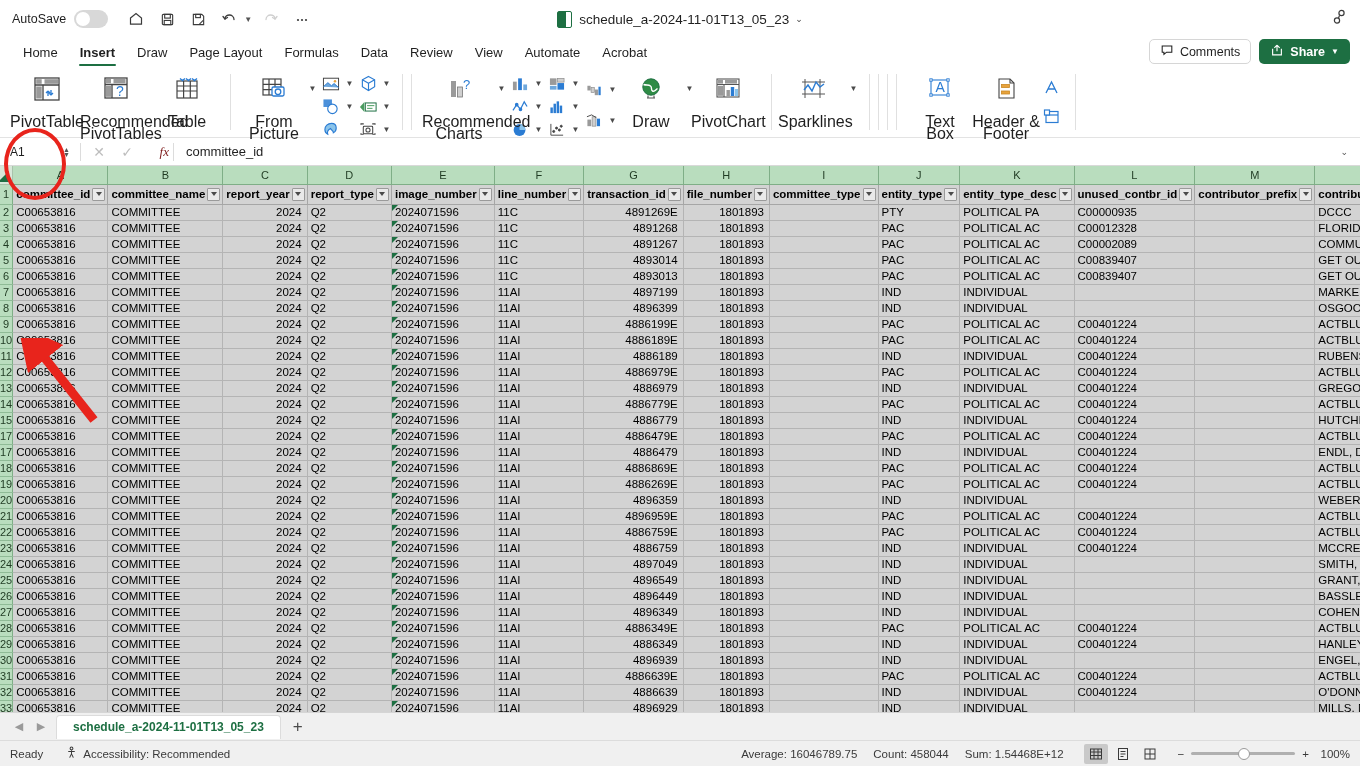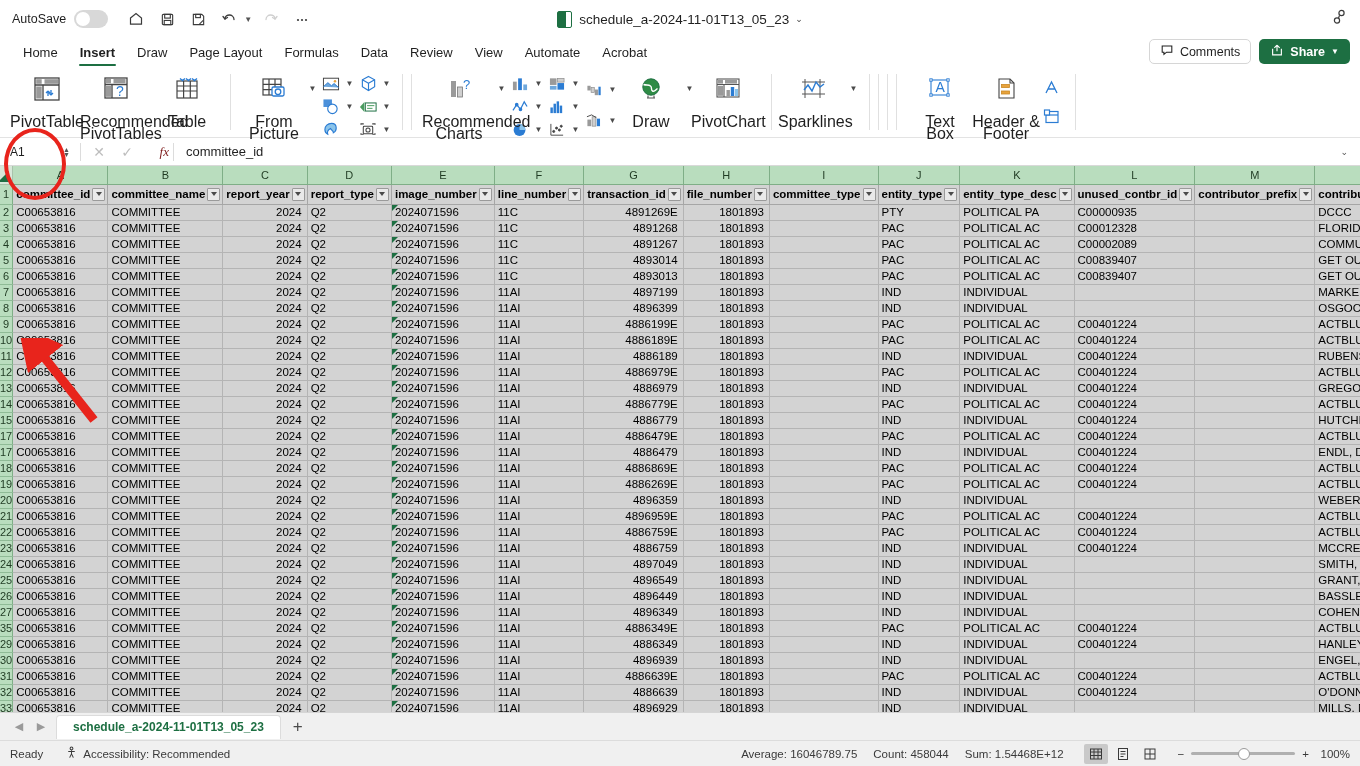--- a/index.html
+++ b/index.html
@@ -1199,21 +1199,21 @@
           <td class="dcell num" style="width: 65px; margin-top: 9px;">4896349</td>
           <td class="dcell num" style="width: 65px;">1801893</td>
           <td class="dcell" style="width: 65px;"></td>
           <td class="dcell" style="width: 65px;">IND</td>
           <td class="dcell" style="width: 65px;">INDIVIDUAL</td>
           <td class="dcell" style="width: 65px;"></td>
           <td class="dcell" style="width: 65px;"></td>
           <td class="dcell" style="width: 65px;">COHEN, RUS</td>
         </tr>
         <tr>
-          <td class="rowhead">35</td>
+          <td class="rowhead">28</td>
           <td class="dcell" style="width: 65px;">C00653816</td>
           <td class="dcell" style="width: 65px;">COMMITTEE</td>
           <td class="dcell num" style="width: 65px;">2024</td>
           <td class="dcell" style="width: 65px;">Q2</td>
           <td class="dcell errflag" style="width: 65px;">2024071596</td>
           <td class="dcell" style="width: 65px;">11AI</td>
           <td class="dcell num" style="width: 65px;">4886349E</td>
           <td class="dcell num" style="width: 65px;">1801893</td>
           <td class="dcell" style="width: 65px;"></td>
           <td class="dcell" style="width: 65px;">PAC</td>

